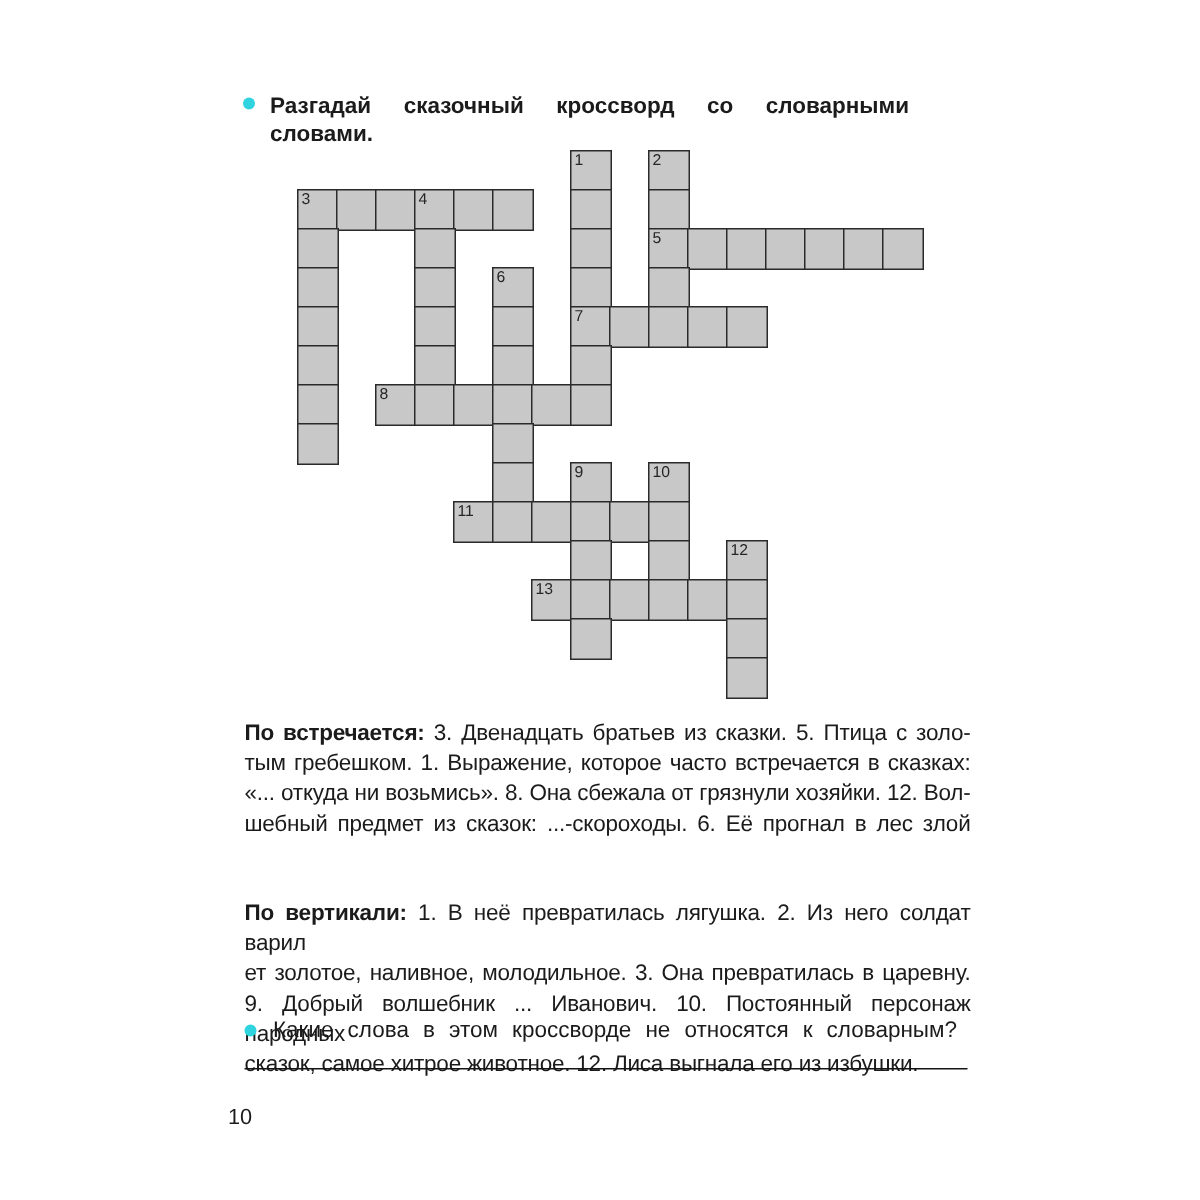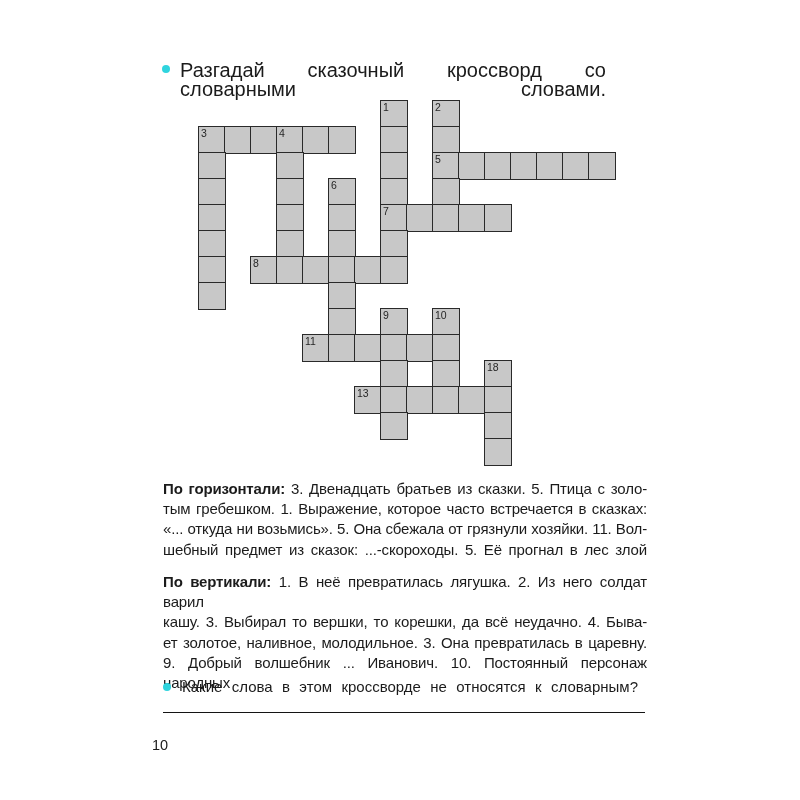--- a/index.html
+++ b/index.html
@@ -17,24 +17,25 @@
     width: 8px;
     height: 8px;
     border-radius: 50%;
     background: var(--accent, #2fd4de);
   }
   .heading-text {
     position: absolute;
     left: 180px;
     top: 61px;
     width: 426px;
-    font-size: 20px;
+    font-size: 15px;
     line-height: 19px;
     text-align: justify;
     text-align-last: justify;
+    font-weight: bold;
   }
   .grid {
     position: absolute;
     left: 198px;
     top: 100px;
     width: 420px;
     height: 368px;
   }
   .cell {
     position: absolute;
@@ -58,21 +59,21 @@
     width: 484px;
     font-size: 15px;
     line-height: 20.2px;
     letter-spacing: -0.15px;
   }
   .clues .just {
     text-align: justify;
     text-align-last: justify;
   }
   #across-clues { top: 479px; }
-  #down-clues   { top: 572px; }
+  #down-clues   { top: 599px; }
   .question-text {
     position: absolute;
     left: 182px;
     top: 677px;
     width: 456px;
     font-size: 15px;
     line-height: 19px;
     text-align: justify;
     text-align-last: justify;
   }
@@ -174,47 +175,47 @@
         <span class="cnum">11</span>
       </div>
       <div class="cell" style="left: 130px; top: 234px;"></div>
       <div class="cell" style="left: 156px; top: 234px;"></div>
       <div class="cell" style="left: 182px; top: 234px;"></div>
       <div class="cell" style="left: 208px; top: 234px;"></div>
       <div class="cell" style="left: 234px; top: 234px;"></div>
       <div class="cell" style="left: 182px; top: 260px;"></div>
       <div class="cell" style="left: 234px; top: 260px;"></div>
       <div class="cell" style="left: 286px; top: 260px;">
-        <span class="cnum">18</span>
+        <span class="cnum">12</span>
       </div>
       <div class="cell" style="left: 156px; top: 286px;">
         <span class="cnum">13</span>
       </div>
       <div class="cell" style="left: 182px; top: 286px;"></div>
       <div class="cell" style="left: 208px; top: 286px;"></div>
       <div class="cell" style="left: 234px; top: 286px;"></div>
       <div class="cell" style="left: 260px; top: 286px;"></div>
       <div class="cell" style="left: 286px; top: 286px;"></div>
       <div class="cell" style="left: 182px; top: 312px;"></div>
       <div class="cell" style="left: 286px; top: 312px;"></div>
       <div class="cell" style="left: 286px; top: 338px;"></div>
     </div>
 
   <div class="clues" id="across-clues">
-    <div class="just"><b>По горизонтали:</b> <span>3. Двенадцать братьев из сказки. 5. Птица с золо-</span></div>
+    <div class="just"><b>По встречается:</b> <span>3. Двенадцать братьев из сказки. 5. Птица с золо-</span></div>
     <div class="just">тым гребешком. 1. Выражение, которое часто встречается в сказках:</div>
-    <div class="just">«... откуда ни возьмись». 5. Она сбежала от грязнули хозяйки. 11. Вол-</div>
-    <div class="just">шебный предмет из сказок: ...-скороходы. 5. Её прогнал в лес злой</div>
+    <div class="just">«... откуда ни возьмись». 8. Она сбежала от грязнули хозяйки. 12. Вол-</div>
+    <div class="just">шебный предмет из сказок: ...-скороходы. 6. Её прогнал в лес злой</div>
   </div>
 
   <div class="clues" id="down-clues">
     <div class="just"><b>По вертикали:</b> <span>1. В неё превратилась лягушка. 2. Из него солдат варил</span></div>
-    <div class="just">кашу. 3. Выбирал то вершки, то корешки, да всё неудачно. 4. Быва-</div>
     <div class="just">ет золотое, наливное, молодильное. 3. Она превратилась в царевну.</div>
     <div class="just">9. Добрый волшебник ... Иванович. 10. Постоянный персонаж народных</div>
+    <div>сказок, самое хитрое животное. 12. Лиса выгнала его из избушки.</div>
   </div>
 
   <span class="bullet" style="left:163px; top:683px;"></span>
   <div class="question-text">Какие слова в этом кроссворде не относятся к словарным?</div>
 
   <div class="answer-line"></div>
 
   <div class="page-number">10</div>
 
 </div>

